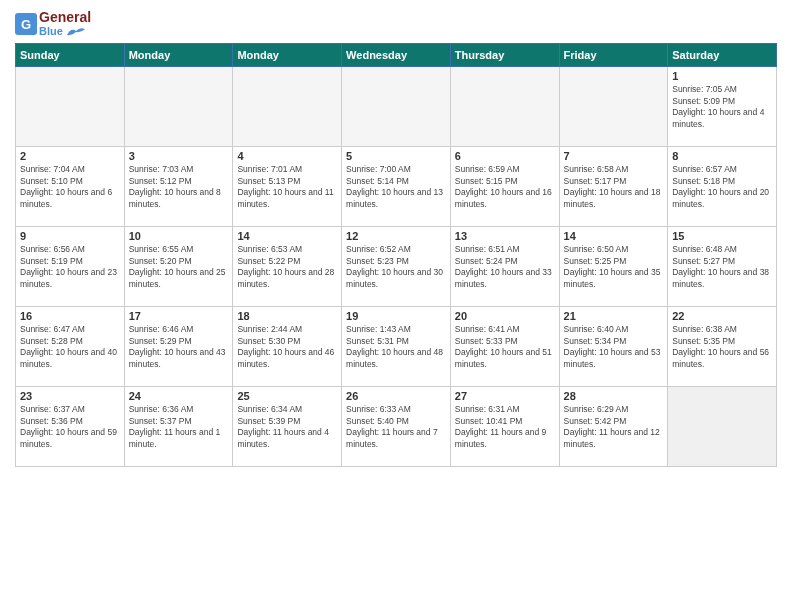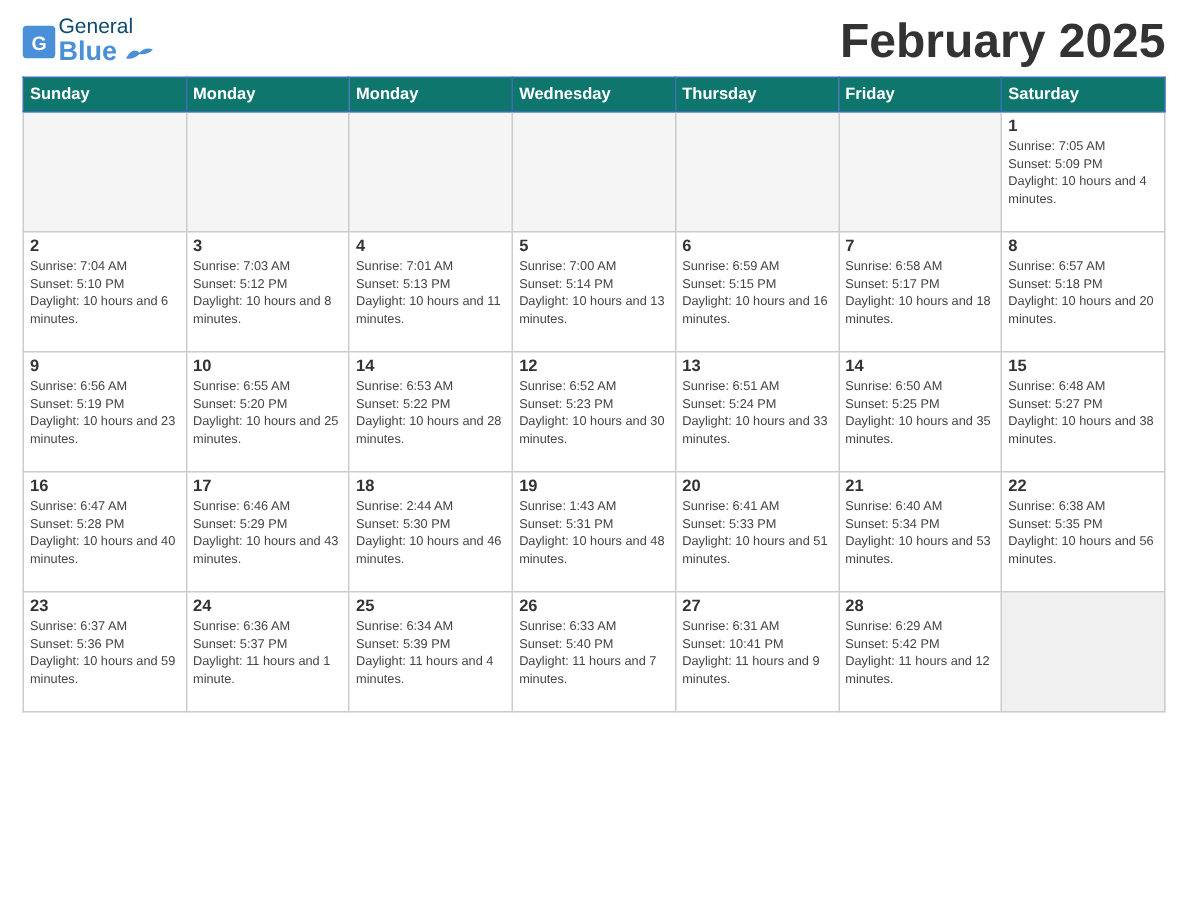--- a/index.html
+++ b/index.html
@@ -91,34 +91,33 @@
 
 <div class="page">
   <div class="header">
     <div class="logo-wrapper">
       <div class="logo-line1">
         <svg width="22" height="22" viewBox="0 0 22 22">
           <rect x="0" y="0" width="22" height="22" fill="#4a90d9" rx="3"></rect>
           <text x="11" y="16" text-anchor="middle" fill="white" font-size="13" font-weight="bold" font-family="Arial">G</text>
         </svg>
         <div>
-          <div style="font-size:14px;font-weight:normal;color:#0c4a6e;line-height:1.1;">
+          <div style="font-size:14px;font-weight:bold;color:#7f1d1d;line-height:1.1;">
             <span>General</span>
           </div>
-          <div style="font-size:18px;font-weight:bold;color:#4a90d9;line-height:1.1;">
+          <div style="font-size:11px;font-weight:bold;color:#4a90d9;line-height:1.1;">
             <span>Blue</span>
             <svg width="18" height="10" viewBox="0 0 18 10" style="vertical-align:middle;margin-left:1px;">
               <path d="M0 8 Q4 0 9 4 Q13 0 18 2 Q14 6 9 5 Q5 9 0 8Z" fill="#4a90d9"></path>
             </svg>
           </div>
         </div>
       </div>
     </div>
     <div class="title-block">
-      <div class="month-title">February 2025</div>
     </div>
   </div>
 
   <table class="calendar">
     <thead>
       <tr>
         <th>Sunday</th>
         <th>Monday</th>
         <th>Monday</th>
         <th>Wednesday</th>

